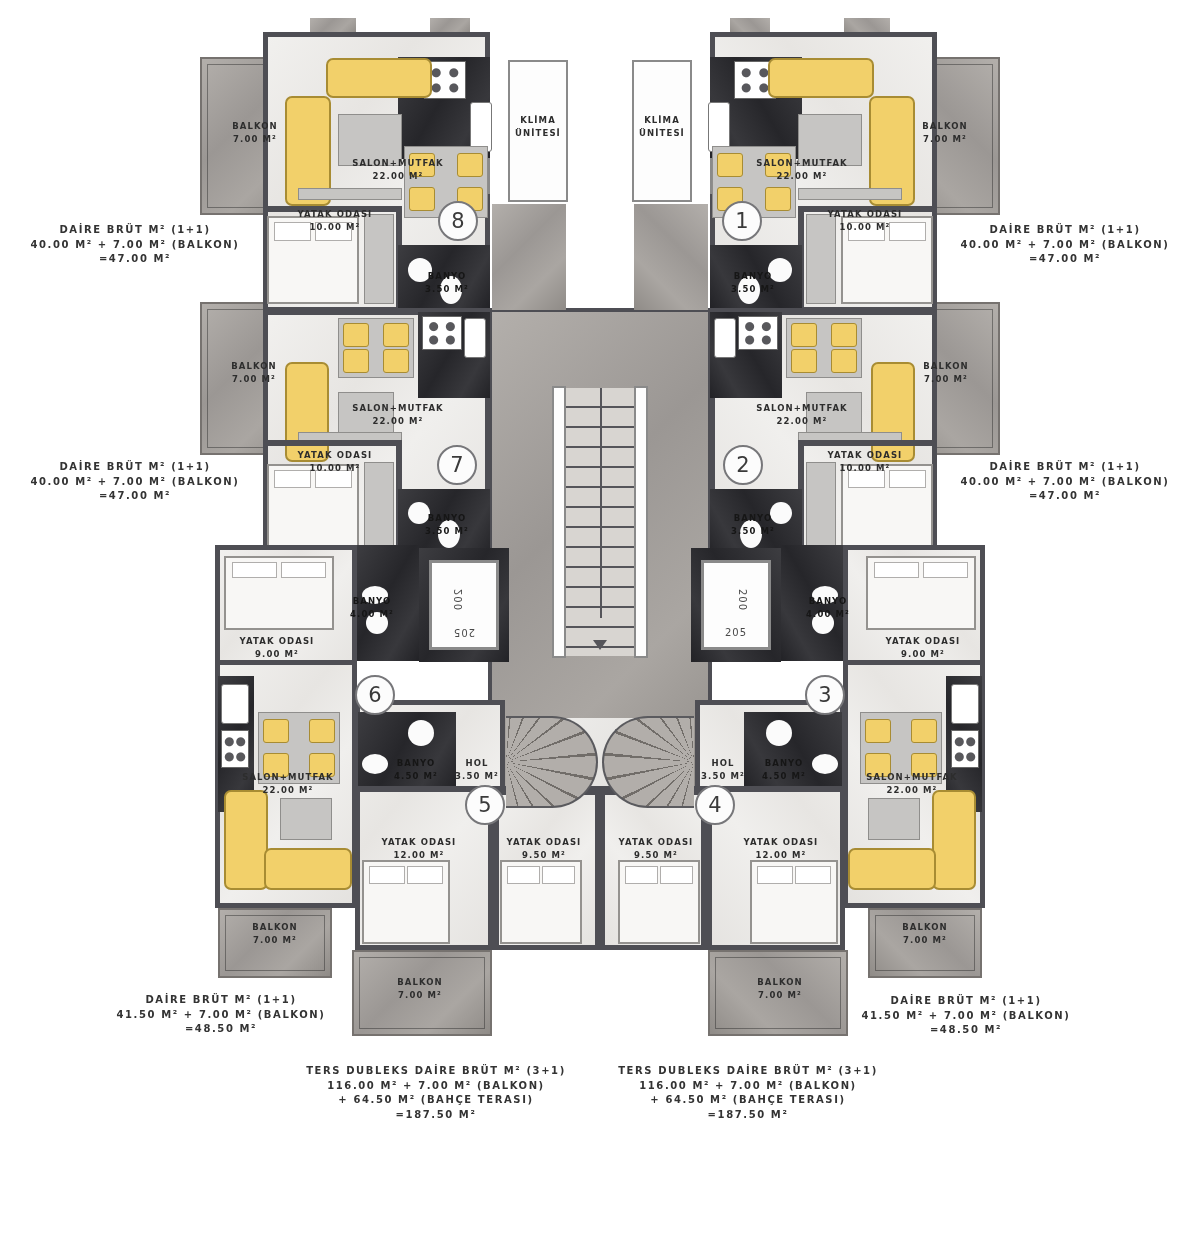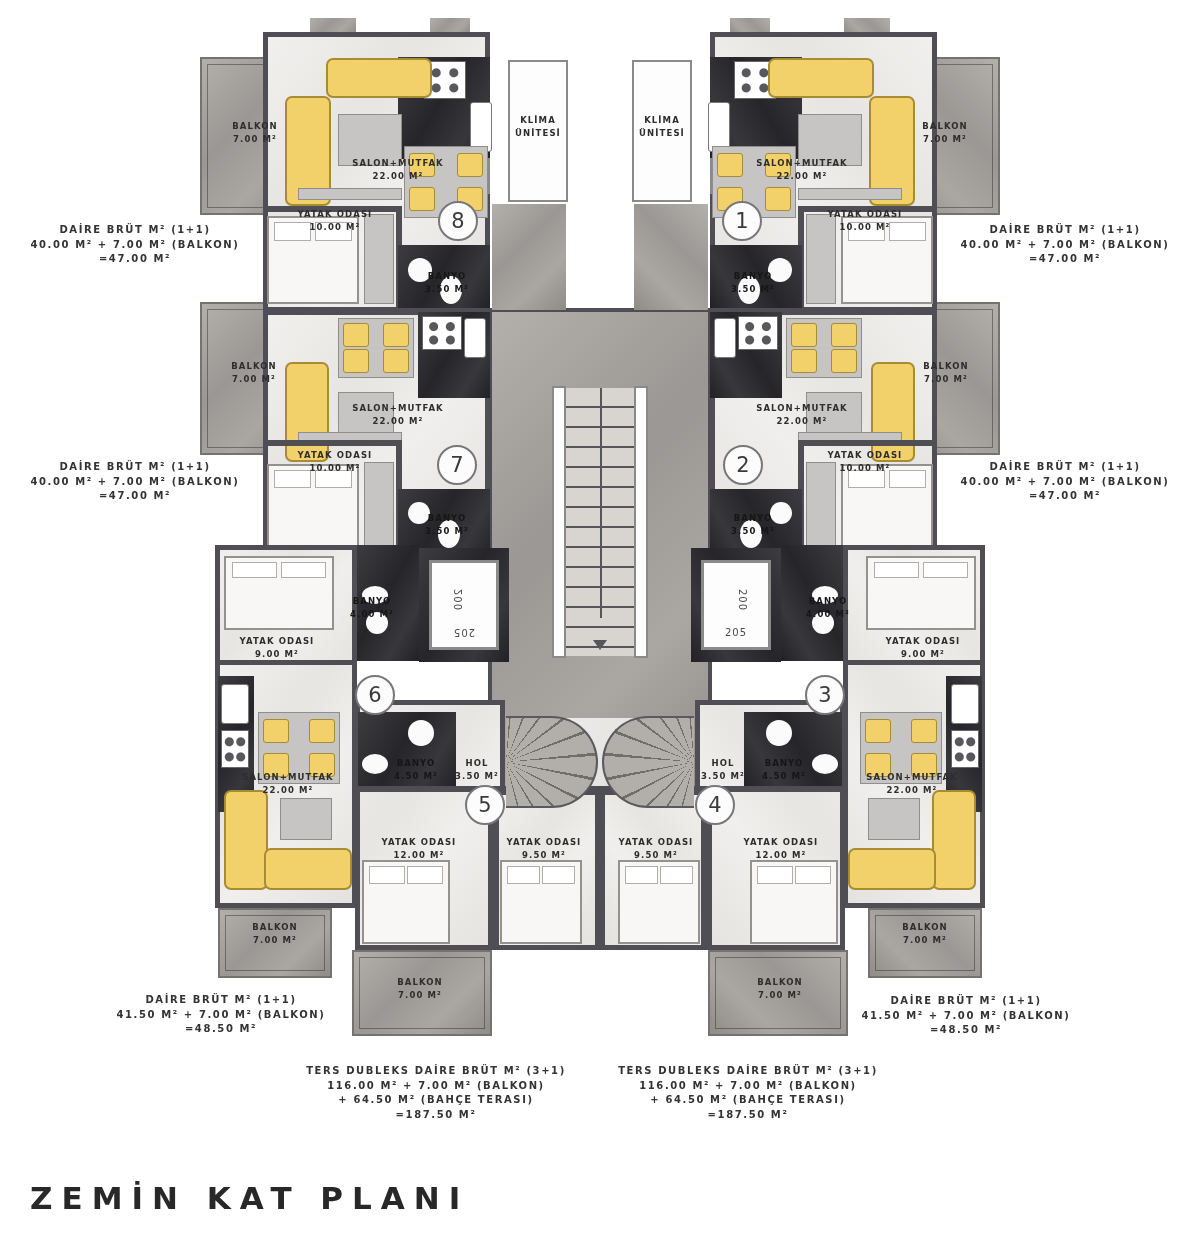--- a/index.html
+++ b/index.html
@@ -439,16 +439,15 @@
         <span>116.00 M² + 7.00 M² (BALKON)</span>
         <span>+  64.50 M² (BAHÇE TERASI)</span>
         <span>=187.50 M²</span>
       </div>
     <div class="ann" style="left:748px;top:1093px">
         <span>TERS DUBLEKS DAİRE BRÜT M² (3+1)</span>
         <span>116.00 M² + 7.00 M² (BALKON)</span>
         <span>+  64.50 M² (BAHÇE TERASI)</span>
         <span>=187.50 M²</span>
       </div>
-    <div class="title" style="left:30px;top:1180px">ZEMİN KAT PLANI</div>
   </div>
 
 </div>
 
 </body></html>

